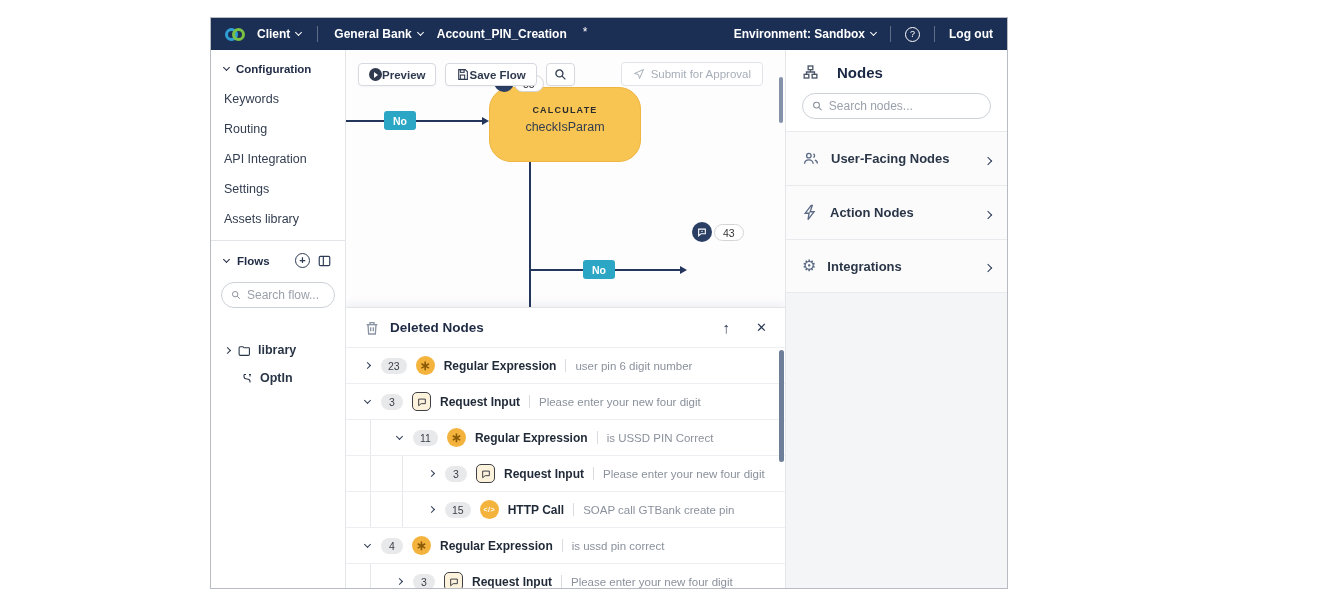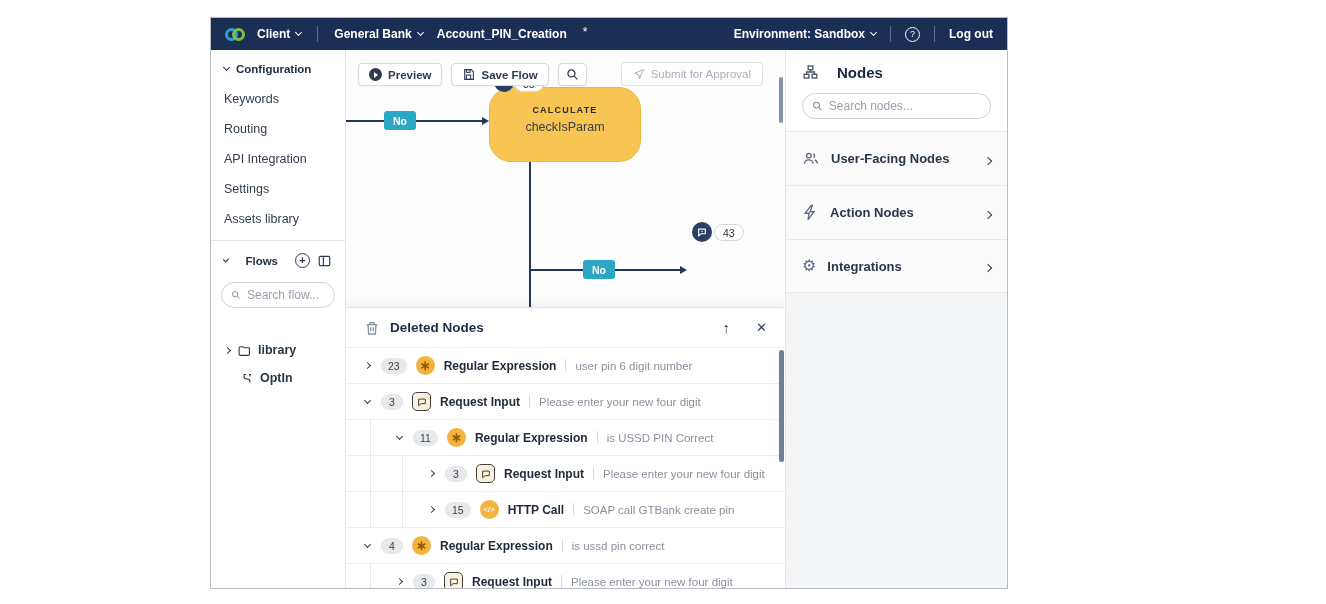--- a/index.html
+++ b/index.html
@@ -24,35 +24,35 @@
   .help-circle { width:15px; height:15px; border:1.3px solid #fff; border-radius:50%; font-size:9px; display:flex; align-items:center; justify-content:center; cursor:pointer; }
   .logout { font-weight:bold; font-size:12px; cursor:pointer; }
 
   
   .body { display:flex; height:540px; }
 
   
   .sidebar { width:135px; border-right:1px solid #e3e5e9; background:#fff; display:flex; flex-direction:column; }
   .side-header { display:flex; align-items:center; gap:7px; padding:13px 13px 9px 13px; font-size:11.5px; font-weight:bold; color:#1f2a44; cursor:pointer; }
   .side-item { padding:8px 13px; font-size:12.5px; color:#323d50; cursor:pointer; }
-  .flows-header { border-top:1px solid #e3e5e9; margin-top:6px; display:flex; align-items:center; gap:17px; padding:12px 13px 8px 13px; font-size:11.5px; font-weight:bold; color:#1f2a44; }
+  .flows-header { border-top:1px solid #e3e5e9; margin-top:6px; display:flex; align-items:center; gap:8px; padding:12px 13px 8px 13px; font-size:11.5px; font-weight:bold; color:#1f2a44; }
   .flows-icons { margin-left:auto; display:flex; gap:7px; align-items:center; color:#2d3b55; }
   .plus-circle { width:15px; height:15px; border:1.3px solid #2d3b55; border-radius:50%; font-size:11px; line-height:12px; text-align:center; cursor:pointer; }
   .search-pill { display:flex; align-items:center; gap:6px; margin:6px 10px; border:1px solid #ccd1d8; border-radius:14px; height:26px; padding:0 9px; background:#fff; }
   .search-pill input { border:none; outline:none; width:100%; font-size:12px; color:#444; background:transparent; font-family:"Liberation Sans", sans-serif; }
   .search-pill input::placeholder { color:#9aa1ab; }
   .tree { margin-top:22px; }
   .tree-row { display:flex; align-items:center; gap:7px; padding:7px 14px; font-size:12.5px; color:#2a3647; font-weight:bold; cursor:pointer; }
   .tree-row.flow { padding-left:30px; }
   svg.ic { display:block; }
 
   
   .canvas { position:relative; flex:1; background:#fdfdfe; overflow:hidden; }
   .toolbar { position:absolute; top:13px; left:12px; display:flex; gap:9px; align-items:flex-start; z-index:5; }
-  .tb-btn { display:flex; align-items:center; gap:6px; background:#fff; border:1px solid #d6dae0; border-radius:4px; padding:4px 10px; font-size:11.5px; color:#2f3a4f; font-weight:bold; cursor:pointer; box-shadow:0 1px 2px rgba(0,0,0,0.04); }
+  .tb-btn { display:flex; align-items:center; gap:0; background:#fff; border:1px solid #d6dae0; border-radius:4px; padding:4px 10px; font-size:11.5px; color:#2f3a4f; font-weight:bold; cursor:pointer; box-shadow:0 1px 2px rgba(0,0,0,0.04); }
   .tb-btn.square { padding:4px 7px; }
   .play { width:13px; height:13px; border-radius:50%; background:#2f3a4f; position:relative; }
   .play::after { content:''; position:absolute; left:5px; top:3.5px; border-left:4.5px solid #fff; border-top:3px solid transparent; border-bottom:3px solid transparent; }
   .submit-btn { position:absolute; top:12px; right:22px; display:flex; align-items:center; gap:6px; background:#fff; border:1px solid #e0e4e9; border-radius:4px; padding:5px 11px; font-size:11.5px; color:#a7aeb9; cursor:pointer; z-index:5; }
 
   .edge { position:absolute; background:#24365c; z-index:1; }
   .arrow { position:absolute; width:0; height:0; border-left:7px solid #24365c; border-top:4.5px solid transparent; border-bottom:4.5px solid transparent; z-index:1; }
   .no-badge { position:absolute; background:#2ba7c5; color:#fff; font-size:10.5px; font-weight:bold; border-radius:3px; width:32px; height:19px; display:flex; align-items:center; justify-content:center; z-index:2; }
 
   .node { position:absolute; z-index:2; text-align:center; }

